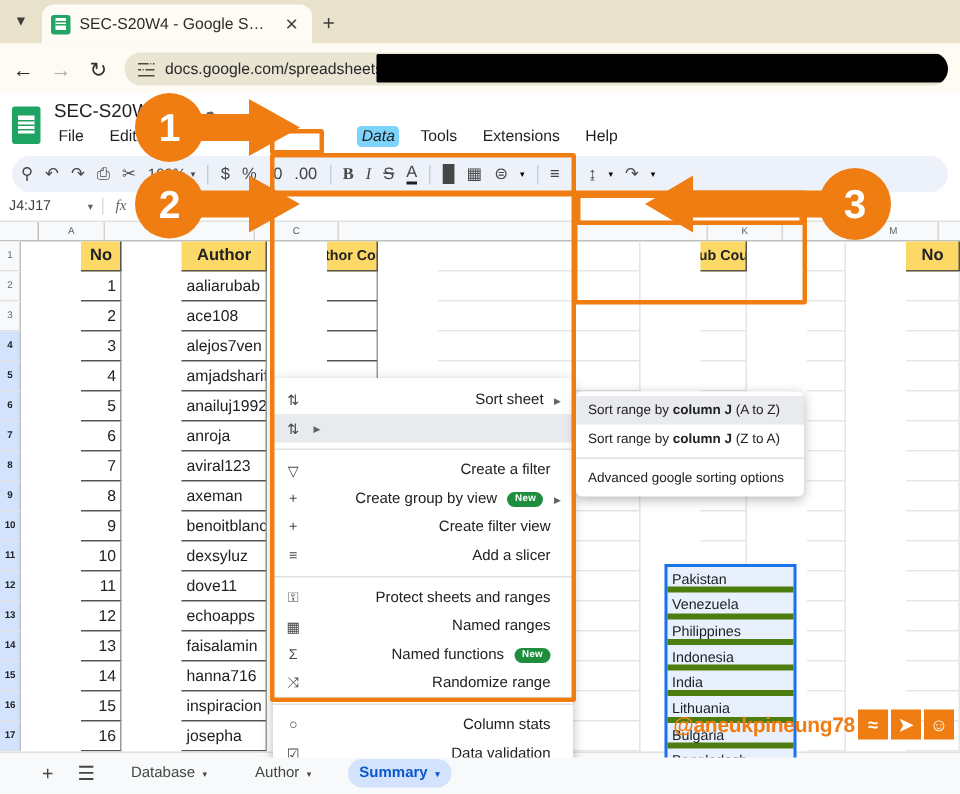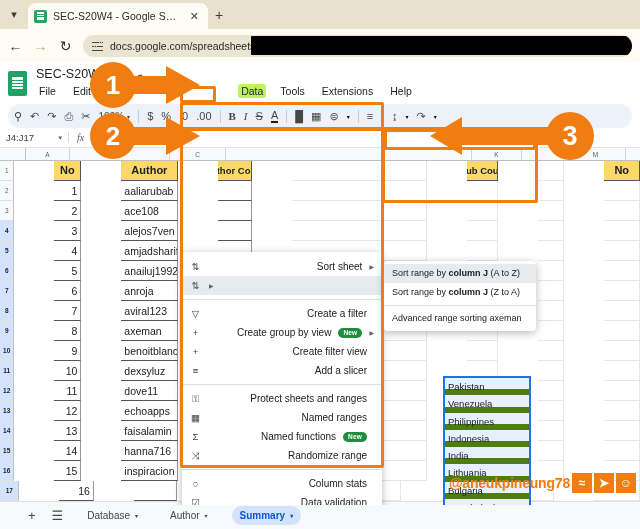--- a/index.html
+++ b/index.html
@@ -84,21 +84,21 @@
     content:""; position:absolute; left:4px; top:6px; width:11px; height:12px; background:#fff;
   }
   .sheets-logo::after {
     content:""; position:absolute; left:4px; top:9px; width:11px; height:1.3px;
     background:#1ea362; box-shadow:0 3px 0 #1ea362, 0 6px 0 #1ea362;
   }
   .doc-title { position:absolute; left:36px; top:5px; font-size:12.5px; color:#1f1f1f; }
   .title-icons { position:absolute; left:118px; top:7px; font-size:10px; color:#5f6368; letter-spacing:4px;}
   .menubar { position:absolute; left:36px; top:22px; display:flex; gap:11px; }
   .menu-item { font-size:10.5px; color:#1f1f1f; padding:1px 3px; border-radius:3px; }
-  .menu-item.active { background:#bef264; }
+  .menu-item.active { background:#7dd3fc;font-style:italic; }
 
   .toolbar {
     position:relative; height:24px; margin:0 8px; background:#edf2fa; border-radius:14px;
     display:flex; align-items:center; padding:0 6px; gap:8px;
   }
   .tb-ico { font-size:11px; color:#444746; line-height:1; }
   .tb-zoom { font-size:10px; color:#444746; display:flex; align-items:center; gap:3px; }
   .tb-sep { width:1px; height:13px; background:#c7cdd4; }
   .tb-b { font-weight:bold; font-size:11px; color:#444746; font-family:"Liberation Serif", serif;}
   .tb-i { font-style:italic; font-size:11px; color:#444746; font-family:"Liberation Serif", serif;}
@@ -149,21 +149,21 @@
   .c-gap { width:246px; }
   .c-k { width:50px; } .c-l { width:44px; } .c-m { width:60px; }
 
   
   .sel-block {
     position:absolute; left:443px; top:228px; width:88px;
     border:2px solid #1a73e8; background:#e8f0fe; z-index:5;
   }
   .sel-cell {
     height:17.3px; line-height:17.3px; font-size:9.5px; color:#202124;
-    padding-left:3px; border-bottom:6px solid #4d7c0f; white-space:nowrap;
+    padding-left:3px; border-bottom:4px solid #4d7c0f; white-space:nowrap;
   }
   .sel-cell:last-child { border-bottom:none; }
 
   
   .data-menu {
     position:absolute; left:182px; top:104px; width:200px; background:#fff;
     box-shadow:0 2px 8px rgba(0,0,0,.28); border-radius:4px; padding:5px 0; z-index:30;
     font-size:10px; color:#202124;
   }
   .mi { display:flex; align-items:center; height:19px; padding:0 8px 0 7px; gap:7px; }
@@ -480,20 +480,21 @@
           <div class="cell plain c-b">inspiracion</div>
           <div class="cell plain c-c"></div>
           <div class="cell blank c-gap"></div>
           <div class="cell blank c-k"></div>
           <div class="cell blank c-l"></div>
           <div class="cell blank c-m"></div>
         </div>
         <div class="row">
           <div class="rowhead sel">17</div>
           <div class="cell plain num c-a">16</div>
+          <div class="cell plain c-b">josepha</div>
           <div class="cell plain c-c"></div>
           <div class="cell blank c-gap"></div>
           <div class="cell blank c-k"></div>
           <div class="cell blank c-l"></div>
           <div class="cell blank c-m"></div>
         </div>
         <div class="row">
           <div class="rowhead">18</div>
           <div class="cell plain num c-a">17</div>
           <div class="cell plain c-b">jyoti-thelight</div>
@@ -586,21 +587,21 @@
             <span class="mi-arrow"></span>
           </div>
         </div>
     </div>
 
     <div class="sub-menu">
       <div id="sub-menu-items">
           <div class="sm-item hl"><span>Sort range by <b>column J</b> (A to Z)</span></div>
           <div class="sm-item"><span>Sort range by <b>column J</b> (Z to A)</span></div>
           <div class="sm-div"></div>
-          <div class="sm-item"><span>Advanced range sorting axeman</span></div>
+          <div class="sm-item"><span>Advanced google sorting options</span></div>
         </div>
     </div>
   </div>
 
   <div class="sheetbar">
     <span class="sb-ico">+</span>
     <span class="sb-ico">☰</span>
     <span class="sb-tab">
       <span>Database</span>
       <span class="sb-caret">▾</span>

